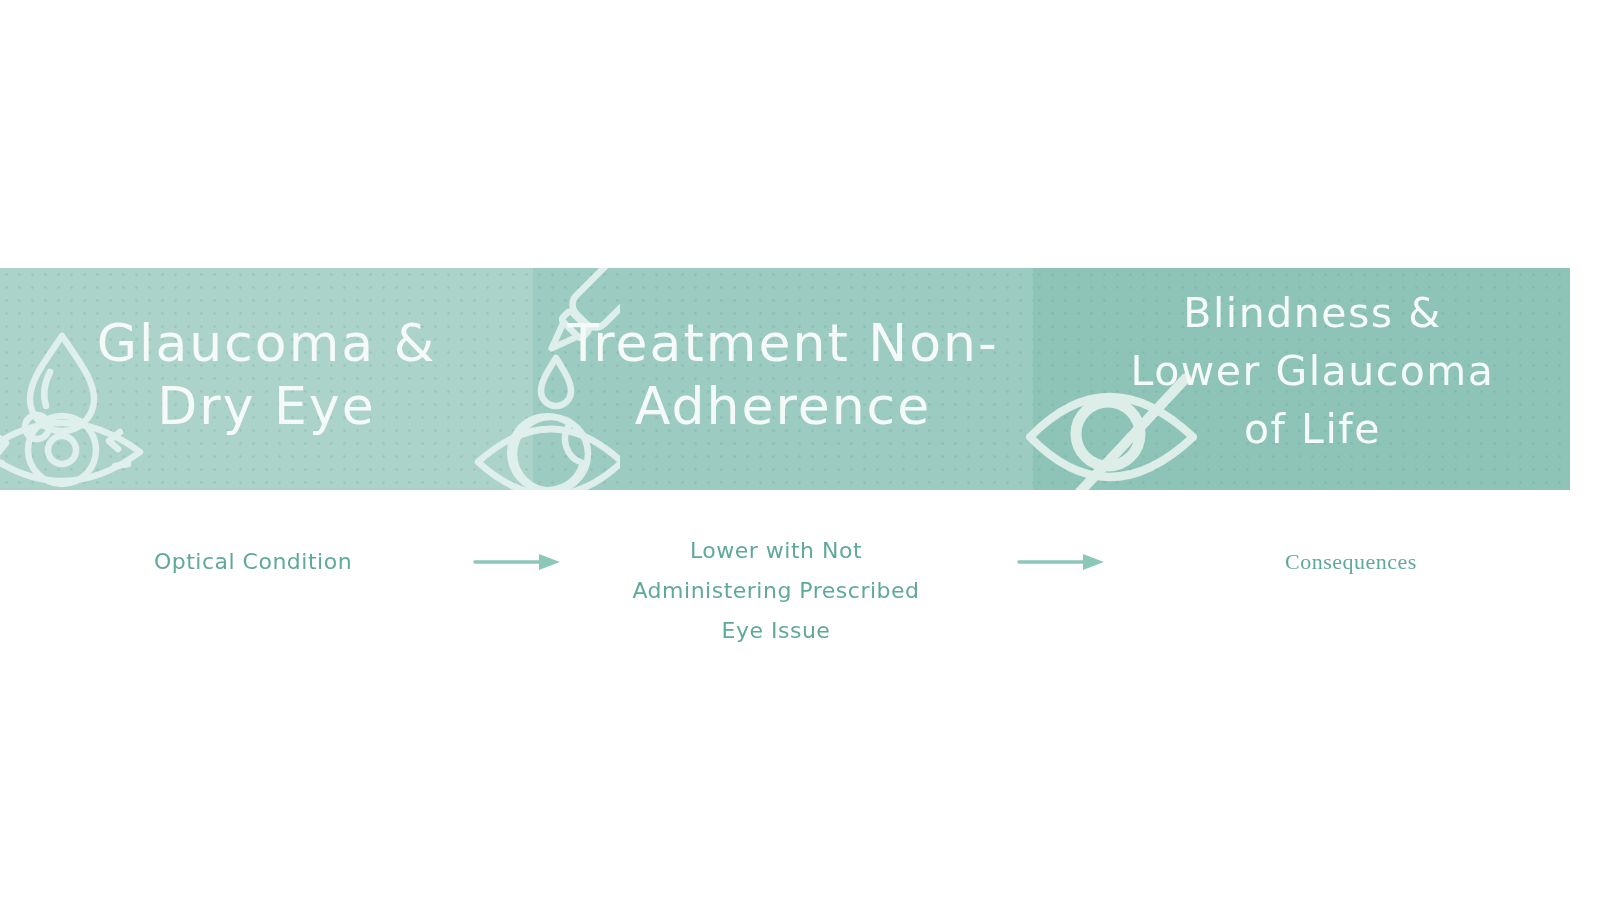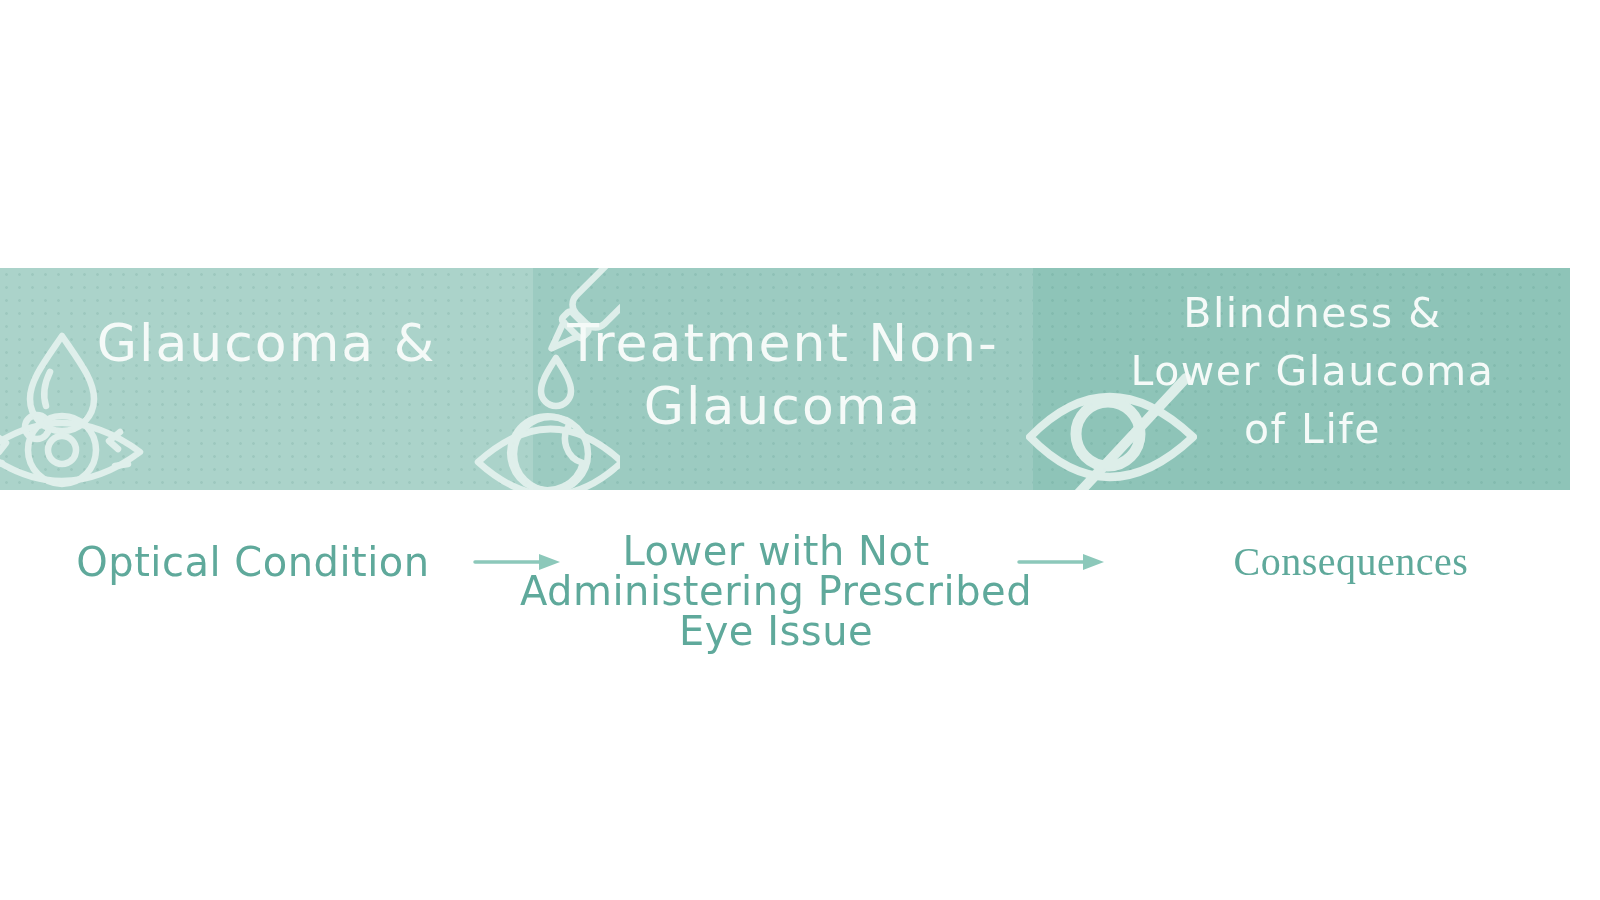--- a/index.html
+++ b/index.html
@@ -64,21 +64,21 @@
   }
   .icon-dry-eye   { left: -18px;  top: 64px;  }
   .icon-dropper   { left: 470px;  top: -2px;  }
   .icon-blindness { left: 1015px; top: 92px;  }
 
   
   .flow-label {
     position: absolute;
     transform: translate(-50%, -50%);
     color: var(--label-text, #5fa99b);
-    font-size: 40px;
+    font-size: 22px;
     letter-spacing: 0.5px;
     text-align: center;
     white-space: nowrap;
     line-height: 40px;
   }
   .label-1 { left: 253px;  top: 562px; }
   .label-2 { left: 776px;  top: 591px; }
   .label-3 { left: 1351px; top: 562px; font-family: Liberation Serif, serif; }
 
   .flow-arrow {
@@ -90,27 +90,28 @@
   .arrow-2 { left: 1061px; top: 562px; }
 </style>
 </head>
 <body>
 
 <div class="band">
 
   <div class="segment s1">
     <div class="band-title">
       <div>Glaucoma &amp;</div>
+      <div>Dry Eye</div>
     </div>
   </div>
 
   <div class="segment s2">
     <div class="band-title">
       <div>Treatment Non-</div>
-      <div>Glaucoma</div>
+      <div>Adherence</div>
     </div>
   </div>
 
   <div class="segment s3">
     <div class="band-title">
       <div>Blindness &amp;</div>
       <div>Lower Glaucoma</div>
       <div>of Life</div>
     </div>
   </div>

